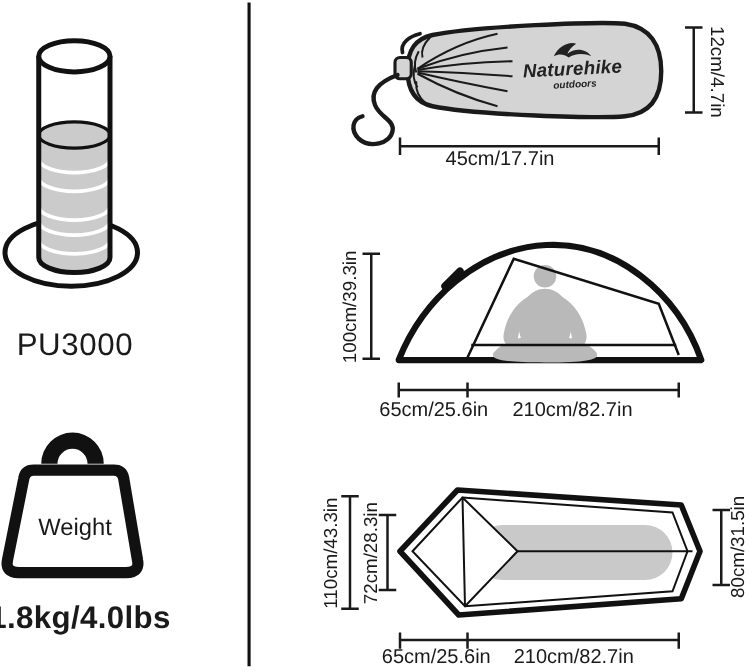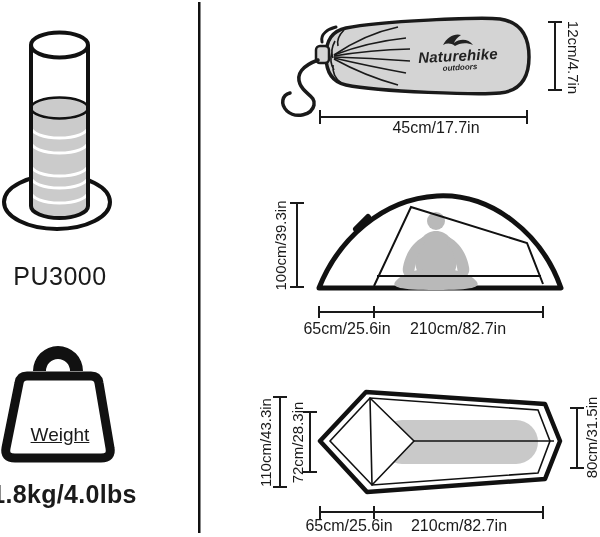--- a/index.html
+++ b/index.html
@@ -100,29 +100,29 @@
     <g stroke="#1a1a1a" stroke-width="2">
       <path d="M280,397 V487 M273,397 H287 M273,487 H287"></path>
       <path d="M310,412 V472 M303,412 H317 M303,472 H317"></path>
       <path d="M577,408 V468 M570,408 H584 M570,468 H584"></path>
       <path d="M320,512 H543 M320,506 V519 M374,506 V519 M543,506 V519"></path>
     </g>
   </svg>
 
   <div class="txt label-rating" style="left:-10px;top:262px;width:140px;">PU3000</div>
 
-  <div class="txt label-weight-word" style="left:10px;top:424px;width:100px;text-decoration:underline;">Weight</div>
+  <div class="txt label-weight-word" style="left:10px;top:412px;width:100px;">Weight</div>
 
   <div class="txt label-weight-value" style="left:-26px;top:480px;width:180px;">1.8kg/4.0lbs</div>
 
   <div class="txt brand-name" style="left:403px;top:47px;width:110px;">Naturehike</div>
   <div class="txt brand-tagline" style="left:420px;top:63px;width:80px;">outdoors</div>
 
   <div class="txt dim-v-cw" style="left:518px;top:49px;width:110px;">12cm/4.7in</div>
-  <div class="txt dim-h" style="left:366px;top:119px;width:140px;">45cm/17.7in</div>
+  <div class="txt dim-h" style="left:330px;top:119px;width:140px;">45cm/17.7in</div>
 
   <div class="txt dim-v" style="left:220px;top:237px;width:120px;">100cm/39.3in</div>
   <div class="txt dim-h" style="left:287px;top:320px;width:120px;">65cm/25.6in</div>
   <div class="txt dim-h" style="left:383px;top:320px;width:150px;">210cm/82.7in</div>
 
   <div class="txt dim-v" style="left:205px;top:434px;width:120px;">110cm/43.3in</div>
   <div class="txt dim-v" style="left:242px;top:434px;width:110px;">72cm/28.3in</div>
   <div class="txt dim-v" style="left:536px;top:429px;width:110px;">80cm/31.5in</div>
   <div class="txt dim-h" style="left:289px;top:517px;width:120px;">65cm/25.6in</div>
   <div class="txt dim-h" style="left:384px;top:517px;width:150px;">210cm/82.7in</div>

